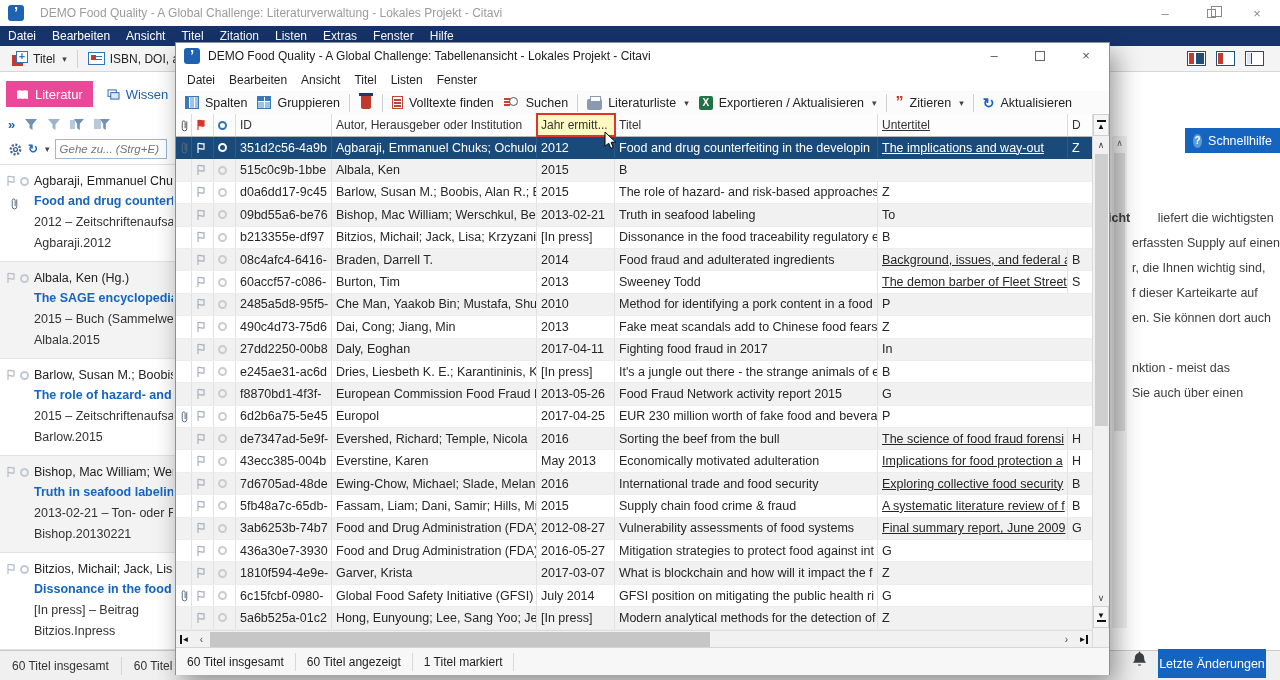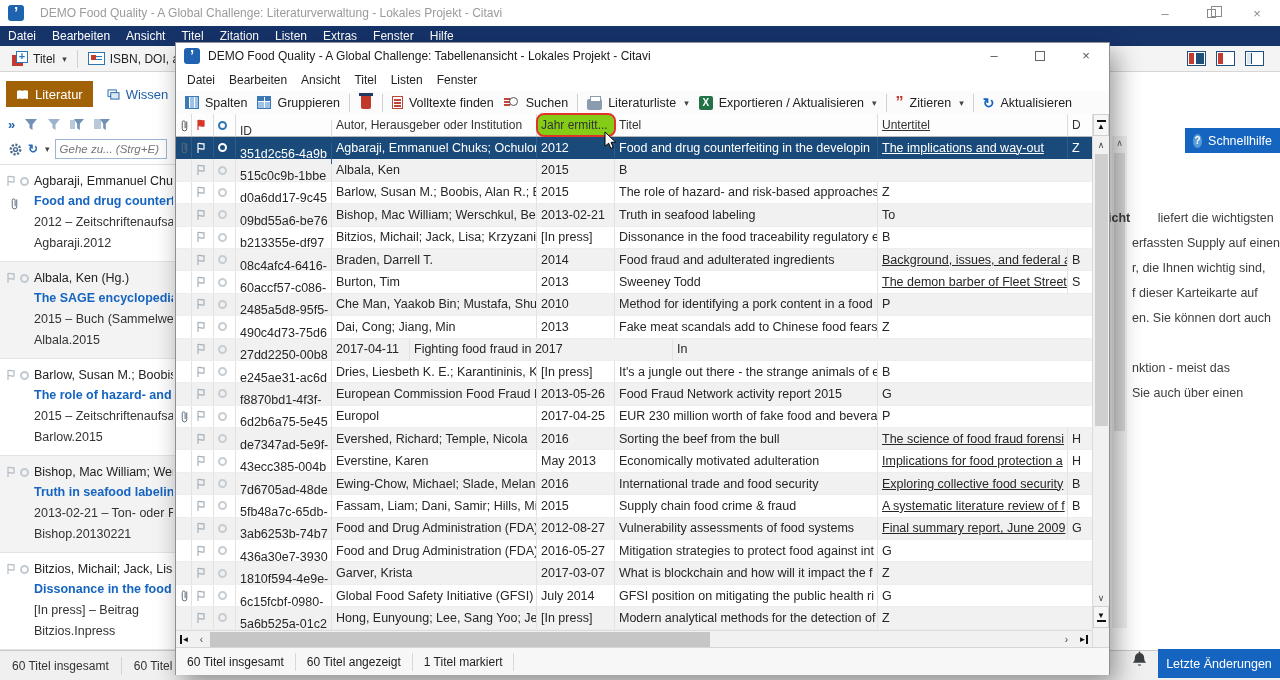--- a/index.html
+++ b/index.html
@@ -39,21 +39,21 @@
   .paneicon{width:19px;height:15px;border:1px solid #1f4e79;background:#fff;position:relative;}
   .paneicon.a:before{content:"";position:absolute;left:1px;top:1px;bottom:1px;width:5px;background:#c23b2e;}
   .paneicon.a:after{content:"";position:absolute;left:8px;top:1px;bottom:1px;width:8px;background:#1f4e79;}
   .paneicon.b:before{content:"";position:absolute;left:1px;top:1px;bottom:1px;width:5px;background:#c23b2e;}
   .paneicon.c:before{content:"";position:absolute;left:1px;top:1px;bottom:1px;width:4px;background:#dce6f1;border-right:1px solid #1f4e79;}
 
   
   #sidebar{position:absolute;top:72px;left:0;width:175px;height:578px;background:#fff;}
   #tabs{display:flex;gap:4px;padding:9px 0 6px 6px;}
   .tab{height:26px;display:flex;align-items:center;gap:6px;padding:0 10px;font-size:13px;}
-  .tab.active{background:#a16207;color:#fff;}
+  .tab.active{background:#ec4899;color:#fff;}
   .tab.idle{background:#fff;color:#1f5fa8;}
   #filterrow{display:flex;align-items:center;gap:9px;padding:4px 0 4px 8px;color:#1f5fa8;}
   #gotorow{display:flex;align-items:center;gap:5px;padding:3px 4px 5px 8px;}
   #goto{width:112px;height:20px;border:1px solid #9cb6d4;font-style:italic;color:#8a8a8a;
     font-size:11.5px;padding:0 4px;font-family:"Liberation Sans",sans-serif;}
   #reflist{border-top:1px solid #e0e0e0;}
   .ref{position:relative;padding:7px 2px 7px 34px;border-bottom:1px solid #e3e3e3;}
   .ref.alt{background:#f3f3f3;}
   .ref .ic{position:absolute;left:6px;top:10px;display:flex;gap:3px;align-items:center;}
   .ref .clip{position:absolute;left:10px;top:31px;}
@@ -72,21 +72,21 @@
   #strip{position:absolute;left:1112px;top:136px;width:15px;height:492px;background:#f1f1f1;}
   #strip .up{height:15px;text-align:center;color:#666;font-size:9px;line-height:15px;}
   #strip .thumb{margin:2px 2px;width:11px;height:278px;background:#d9d9d9;}
   #qh-btn{position:absolute;left:1185px;top:128px;width:95px;height:25px;background:#1565c0;color:#fff;
     display:flex;align-items:center;gap:6px;padding:0 8px;font-size:12.5px;}
   .qmark{width:14px;height:14px;border-radius:50%;background:#5a9bd8;color:#fff;font-weight:bold;
     font-size:10px;text-align:center;line-height:14px;}
   #helptext{position:absolute;left:1108px;top:206px;width:172px;color:#3d3d3d;font-size:12.5px;}
   .help-line{min-height:25px;line-height:25px;white-space:nowrap;overflow:hidden;}
   #bell{position:absolute;left:1131px;top:651px;}
-  #la-btn{position:absolute;left:1158px;top:649px;width:122px;height:29px;background:#1565c0;color:#fff;
+  #la-btn{position:absolute;left:1158px;top:649px;width:108px;height:29px;background:#1565c0;color:#fff;
     display:flex;align-items:center;justify-content:center;font-size:12.5px;}
 
   
   #dialog{position:absolute;left:175px;top:42px;width:935px;height:633px;background:#fff;
     border:1px solid #8b9197;box-shadow:6px 10px 24px rgba(0,0,0,.4);z-index:5;}
   #dlg-titlebar{position:absolute;top:0;left:0;right:0;height:25px;display:flex;align-items:center;
     padding-left:8px;color:#1a1a1a;background:#fff;}
   #dlg-titlebar .t{margin-left:8px;}
   #dlg-titlebar .winbtn{color:#555;}
   #dlg-menubar{position:absolute;top:25px;left:0;right:0;height:23px;display:flex;align-items:center;
@@ -118,23 +118,23 @@
   .ic-excel{width:14px;height:14px;background:#217346;color:#fff;font-weight:bold;font-size:10px;
     text-align:center;line-height:14px;border-radius:2px;}
   .ic-quote{color:#c0392b;font-weight:bold;font-size:16px;line-height:10px;}
   .ic-refresh{color:#1565c0;font-weight:bold;font-size:14px;}
 
   
   #thead{position:absolute;top:71px;left:0;right:0;height:23px;display:flex;background:#fdfdfd;
     border-bottom:1px solid #b8b8b8;color:#333;}
   .hc{display:flex;align-items:center;padding-left:4px;border-right:1px solid #dcdcdc;height:100%;}
   .c-clip{width:16px;flex:none;}.c-flag{width:22px;flex:none;}.c-circ{width:22px;flex:none;}
-  .c-id{width:96px;flex:none;margin-top:6px;}.c-au{width:205px;flex:none;}.c-yr{width:78px;flex:none;}
+  .c-id{width:96px;flex:none;}.c-au{width:205px;flex:none;}.c-yr{width:78px;flex:none;}
   .c-ti{width:263px;flex:none;}.c-su{width:190px;flex:none;text-decoration:underline;}.c-d{flex:1;min-width:0;}
-  .hl{background:#84cc16;outline:2px solid #e0352b;outline-offset:-1px;border-radius:7px;}
+  .hl{background:#fef9c3;outline:2px solid #e0352b;outline-offset:-1px;}
   #rows{position:absolute;top:94px;left:0;right:0;height:493px;overflow:hidden;}
   .row{display:flex;height:22.4px;background:#fff;border-bottom:1px solid #ededed;color:#262626;font-size:12.5px;}
   .row.alt{background:#f1f1f1;}
   .row.selected{background:#1a4a7a;color:#fff;border-bottom-color:#1a4a7a;}
   .cell{display:flex;align-items:center;padding-left:4px;border-right:1px solid #e2e2e2;height:100%;
     white-space:nowrap;overflow:hidden;}
   .row.selected .cell{border-right-color:#2d5c8b;}
   .row .flagsvg{color:#a7b1ba;}
   .row.selected .flagsvg,.row.selected .clipsvg{color:#fff;}
   .row .ringspan{border-color:#c6cdd3;}
@@ -683,20 +683,21 @@
         </span>
         <span class="cell c-flag">
           <svg class="flagsvg" viewBox="0 0 11 12">
             <path d="M2 11V1m0 .6c2.2-1 3.8 1 6 .2V7c-2.2.8-3.8-1.2-6-.2" fill="none" stroke="currentColor" stroke-width="1.2"></path>
           </svg>
         </span>
         <span class="cell c-circ">
           <span class="ringspan"></span>
         </span>
         <span class="cell c-id" data-field="id">27dd2250-00b8</span>
+        <span class="cell c-au" data-field="author">Daly, Eoghan</span>
         <span class="cell c-yr" data-field="year">2017-04-11</span>
         <span class="cell c-ti" data-field="title">Fighting food fraud in 2017</span>
 
         <span class="cell c-d" data-field="d">In</span>
       </div>
       <div class="row">
         <span class="cell c-clip">
           <svg class="clipsvg" style="color: rgb(91, 107, 122); visibility: hidden;" viewBox="0 0 10 16">
             <path d="M7.5 3.5v8a2.5 2.5 0 0 1-5 0v-7a1.6 1.6 0 0 1 3.2 0V11" fill="none" stroke="currentColor" stroke-width="1.1"></path>
           </svg>

